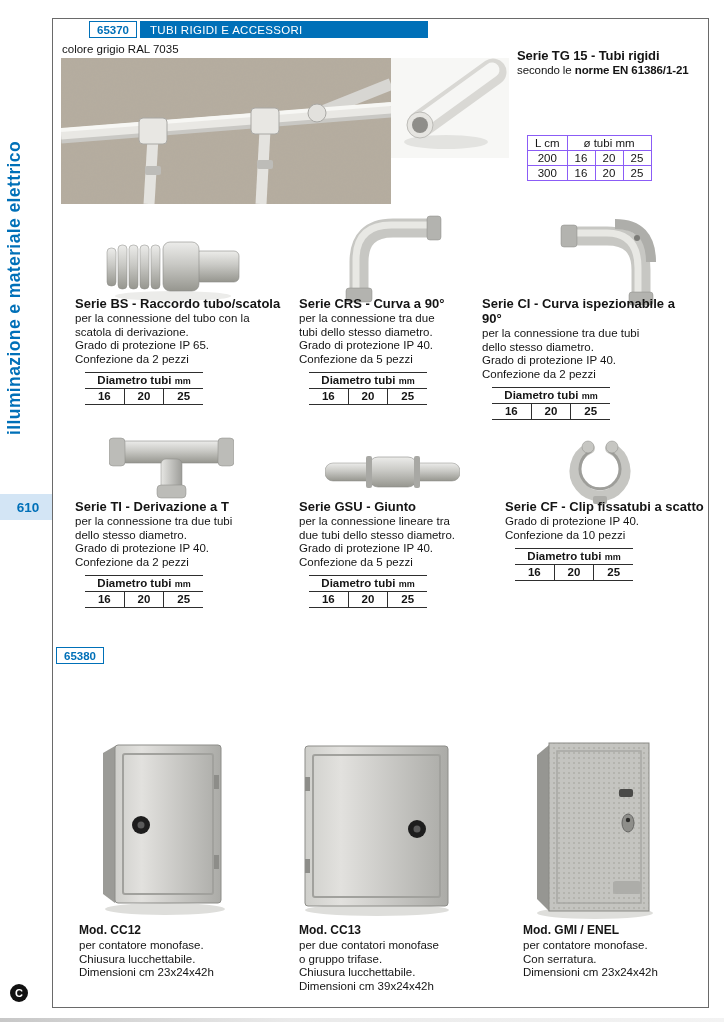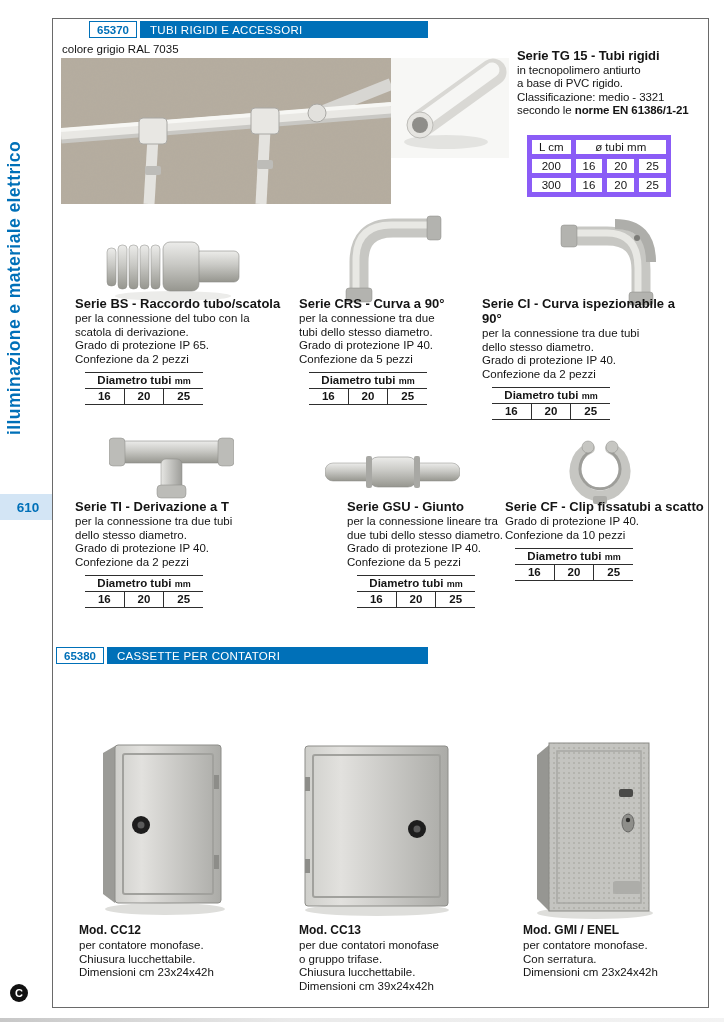--- a/index.html
+++ b/index.html
@@ -51,21 +51,21 @@
   .note { font-size:11.5px; }
 
   .ptitle { font-weight:bold; font-size:13px; margin-bottom:1px; }
   .pdesc  { font-size:11.5px; line-height:13.5px; white-space:pre-line; }
   .product { position:absolute; }
   .tg-block { position:absolute; width:200px; font-size:11.5px; line-height:13.5px; letter-spacing:-0.1px; }
   .norm-line b { font-weight:bold; }
 
   
   .tg-table { border-collapse:collapse; font-size:11.5px; }
-  .tg-table td { border:5px solid #8b5cf6; padding:1px 7px; text-align:center; min-width:28px; }
+  .tg-table td { border:1px solid #8b5cf6; padding:1px 7px; text-align:center; min-width:28px; }
 
   
   .diam-table { width:118px; margin:6px 0 0 10px; text-align:center; font-size:11.5px;font-weight:bold; }
   .diam-head { border-top:1px solid #2e2e2e; border-bottom:1px solid #2e2e2e; padding:1px 0 2px; }
   .diam-unit { font-size:9px; }
   .diam-cells { display:flex; border-bottom:1px solid #2e2e2e; }
   .diam-cells .cell { flex:1; padding:1px 0 2px; border-right:1px solid #2e2e2e; }
   .diam-cells .cell:last-child { border-right:none; }
 
   .mod { position:absolute; font-size:11.8px; line-height:14px; }
@@ -140,23 +140,20 @@
     <rect width="118" height="100" fill="#f7f7f5"></rect>
     <ellipse cx="55" cy="84" rx="42" ry="7" fill="#e3e3e0"></ellipse>
     <line x1="102" y1="14" x2="30" y2="66" stroke="#d9d8d4" stroke-width="27" stroke-linecap="round"></line>
     <line x1="101" y1="12" x2="32" y2="62" stroke="#f6f6f4" stroke-width="15" stroke-linecap="round"></line>
     <circle cx="29" cy="67" r="13" fill="#e6e5e1" stroke="#bdbcb8"></circle>
     <circle cx="29" cy="67" r="8" fill="#8f8e8a"></circle>
   </svg>
 
   <div class="tg-block" style="left:464px; top:30px;">
     <div class="ptitle">Serie TG 15 - Tubi rigidi</div>
-    <div class="pdesc">in tecnopolimero antiurto
-a base di PVC rigido.
-Classificazione: medio - 3321</div>
     <div class="norm-line"><span>secondo le </span><b>norme EN 61386/1-21</b></div>
   </div>
 
   <table class="tg-table abs" style="left:474px; top:116px;">
     <tbody>
         <tr>
       <td>L cm</td>
       <td colspan="3">ø tubi mm</td>
     </tr>
     <tr>
@@ -283,21 +280,21 @@
     <div class="diam-table">
       <div class="diam-head"><span>Diametro tubi</span> <span class="diam-unit">mm</span></div>
       <div class="diam-cells">
         <span class="cell">16</span>
         <span class="cell">20</span>
         <span class="cell">25</span>
       </div>
     </div>
   </div>
 
-  <div class="product" style="left:246px; top:480px; width:205px;margin-left:48px;">
+  <div class="product" style="left:246px; top:480px; width:205px;">
     <div class="ptitle">Serie GSU - Giunto</div>
     <div class="pdesc">per la connessione lineare tra
 due tubi dello stesso diametro.
 Grado di protezione IP 40.
 Confezione da 5 pezzi</div>
     <div class="diam-table">
       <div class="diam-head"><span>Diametro tubi</span> <span class="diam-unit">mm</span></div>
       <div class="diam-cells">
         <span class="cell">16</span>
         <span class="cell">20</span>
@@ -315,21 +312,20 @@
       <div class="diam-cells">
         <span class="cell">16</span>
         <span class="cell">20</span>
         <span class="cell">25</span>
       </div>
     </div>
   </div>
 
   <div class="section-header" style="top:628px;">
     <div class="code-box">65380</div>
-    <div class="title-bar">CASSETTE PER CONTATORI</div>
   </div>
 
 
   <svg class="abs" style="left:42px; top:714px;" width="135" height="185" viewBox="0 0 135 185">
     <ellipse cx="70" cy="176" rx="60" ry="6" fill="#dededb"></ellipse>
     <polygon points="8,20 20,13 20,170 8,161" fill="#9b9b97"></polygon>
     <rect x="20" y="12" width="106" height="158" rx="3" fill="url(#boxGrad)" stroke="#8d8d89"></rect>
     <rect x="28" y="21" width="90" height="140" rx="2" fill="none" stroke="#a1a19d" stroke-width="2"></rect>
     <circle cx="46" cy="92" r="9" fill="#1d1d1d"></circle>
       <circle cx="46" cy="92" r="3.5" fill="#5a5a5a"></circle>

